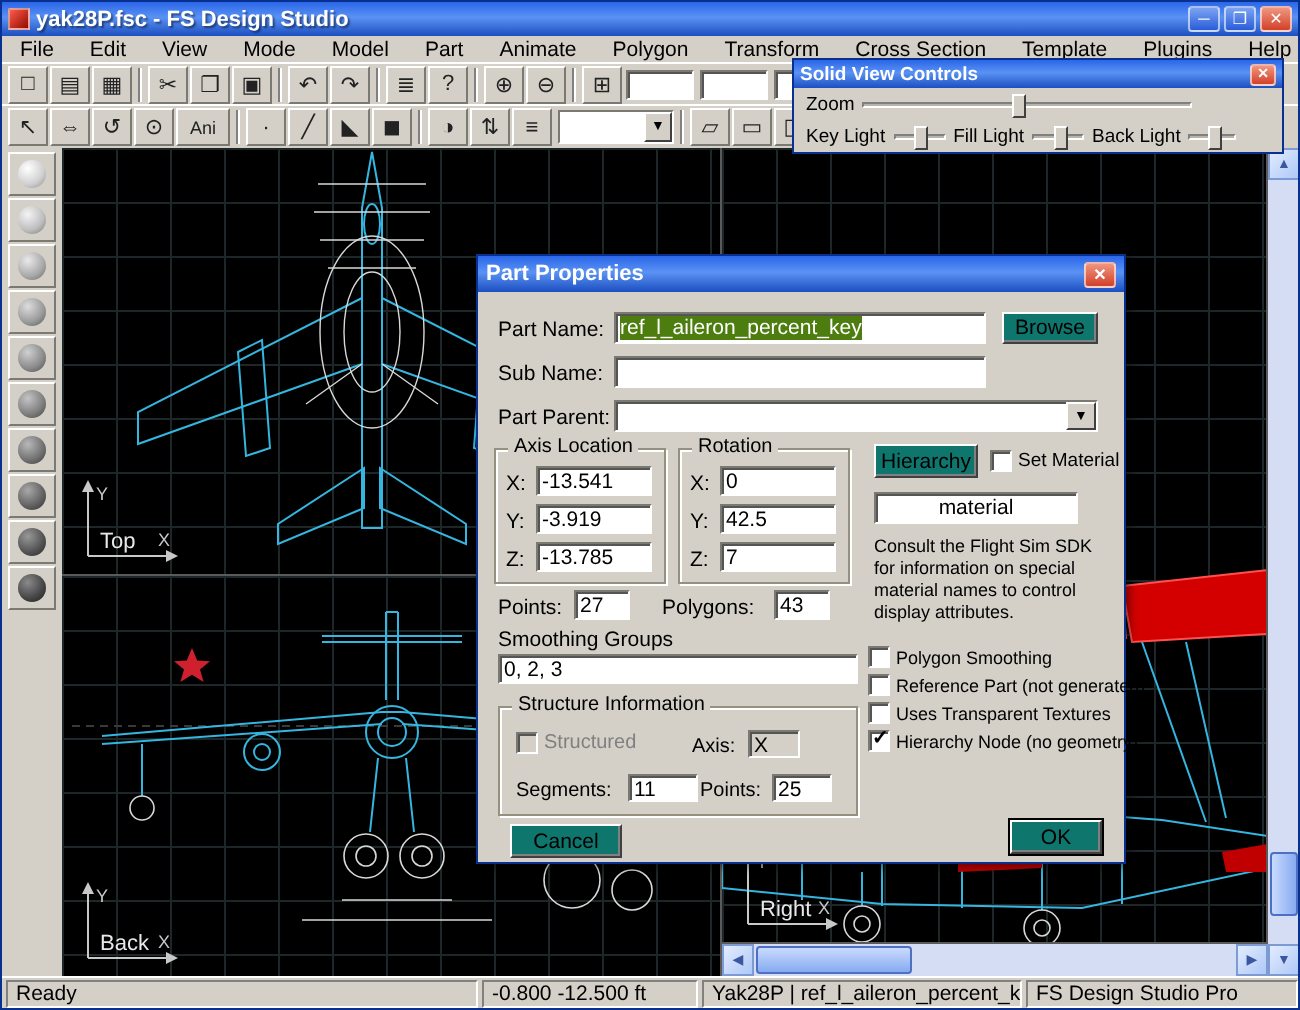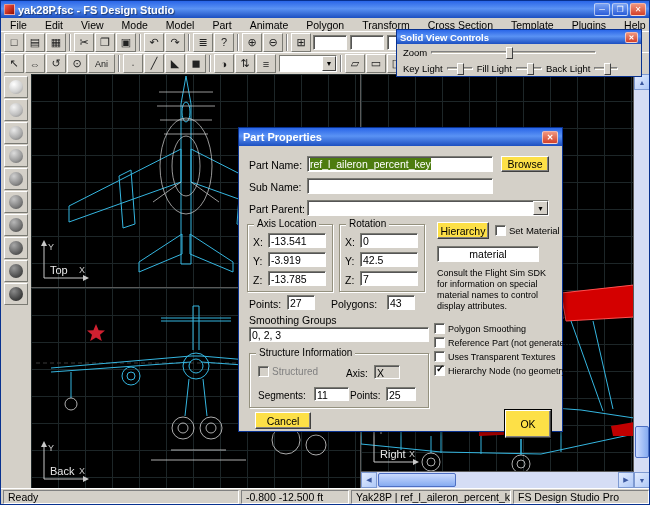--- a/index.html
+++ b/index.html
@@ -99,21 +99,21 @@
   #dlg { position:absolute; left:237px; top:110px; width:325px; height:305px;
     background:#d4d0c8; border:1px solid #08318f; box-shadow:2px 2px 4px #0006; z-index:50;margin-top:16px; }
   #dlg-title { height:18px; background:linear-gradient(180deg,#2a66e8,#5a92f4 45%,#1c4fc0);
     color:#fff; font-weight:bold; font-size:11px; display:flex; align-items:center; padding:0 4px; }
   #dlg-close { margin-left:auto; width:16px; height:13px; background:linear-gradient(#f0967e,#d2402a);
     border:1px solid #fff9; border-radius:2px; color:#fff; font-size:8px; line-height:11px; text-align:center; }
   .lbl { position:absolute; font-size:10.5px; white-space:nowrap; }
   .field { position:absolute; background:#fff; border:1px solid; border-color:#7a7a73 #fff #fff #7a7a73;
     box-shadow:inset 1px 1px 0 #555; height:16px; font-size:10.5px; line-height:14px; padding:0 2px; overflow:hidden; white-space:nowrap; }
   .field .sel { background:#4d7c0f; color:#fff; }
-  .btn { position:absolute; background:#fde047; border:1px solid; border-color:#fff #404040 #404040 #fff;
+  .btn { position:absolute; background:#0f766e; border:1px solid; border-color:#fff #404040 #404040 #fff;
     box-shadow:inset -1px -1px 0 #808080; font-size:10.5px; text-align:center; }
   .btn.default { outline:1px solid #000; }
   .grp { position:absolute; border:1px solid #94917f; box-shadow:1px 1px 0 #fff,inset 1px 1px 0 #fff; }
   .grp .legend { position:absolute; top:-7px; left:6px; background:#d4d0c8; padding:0 3px; font-size:10px; }
   .combo { position:absolute; height:16px; background:#fff; border:1px solid;
     border-color:#7a7a73 #fff #fff #7a7a73; box-shadow:inset 1px 1px 0 #555; }
   .combo .arrow { position:absolute; right:0; top:0; bottom:0; width:15px; background:#d4d0c8;
     border:1px solid; border-color:#fff #404040 #404040 #fff; font-size:7px; text-align:center; line-height:13px; }
   .opt { position:absolute; display:flex; align-items:center; gap:3px; }
   .cb { width:11px; height:11px; background:#fff; border:1px solid; border-color:#7a7a73 #fff #fff #7a7a73;
@@ -547,21 +547,21 @@
       </div>
       <span class="lbl" style="left:96px;top:14px;font-size:10px">Axis:</span>
       <div class="field" style="left:124px;top:11px;width:26px;height:14px;background:#d4d0c8">X</div>
       <span class="lbl" style="left:8px;top:36px;font-size:10px">Segments:</span>
       <div class="field" style="left:64px;top:33px;width:35px;height:14px">11</div>
       <span class="lbl" style="left:100px;top:36px;font-size:10px">Points:</span>
       <div class="field" style="left:136px;top:33px;width:30px;height:14px">25</div>
     </div>
 
     <button class="btn" style="left:16px;top:284px;width:56px;height:17px">Cancel</button>
-    <button class="btn default" style="left:266px;top:282px;width:46px;height:28px">OK</button>
+    <button class="btn default" style="left:266px;top:282px;width:46px;height:17px">OK</button>
   </div>
 
   <div id="statusbar">
     <div class="status-cell" id="st-ready">Ready</div>
     <div class="status-cell" id="st-coords">-0.800  -12.500 ft</div>
     <div class="status-cell" id="st-sel">Yak28P | ref_l_aileron_percent_key</div>
     <div class="status-cell" id="st-app">FS Design Studio Pro</div>
   </div>
 
 </div>

